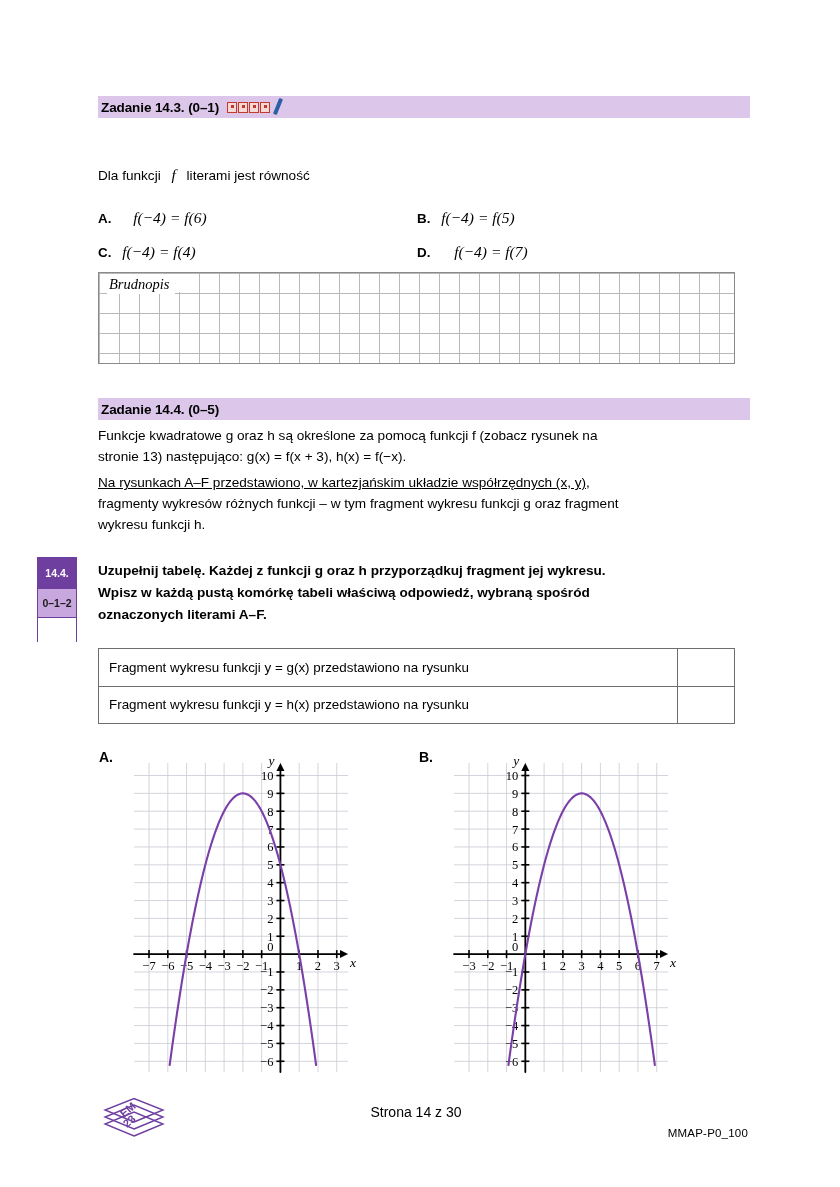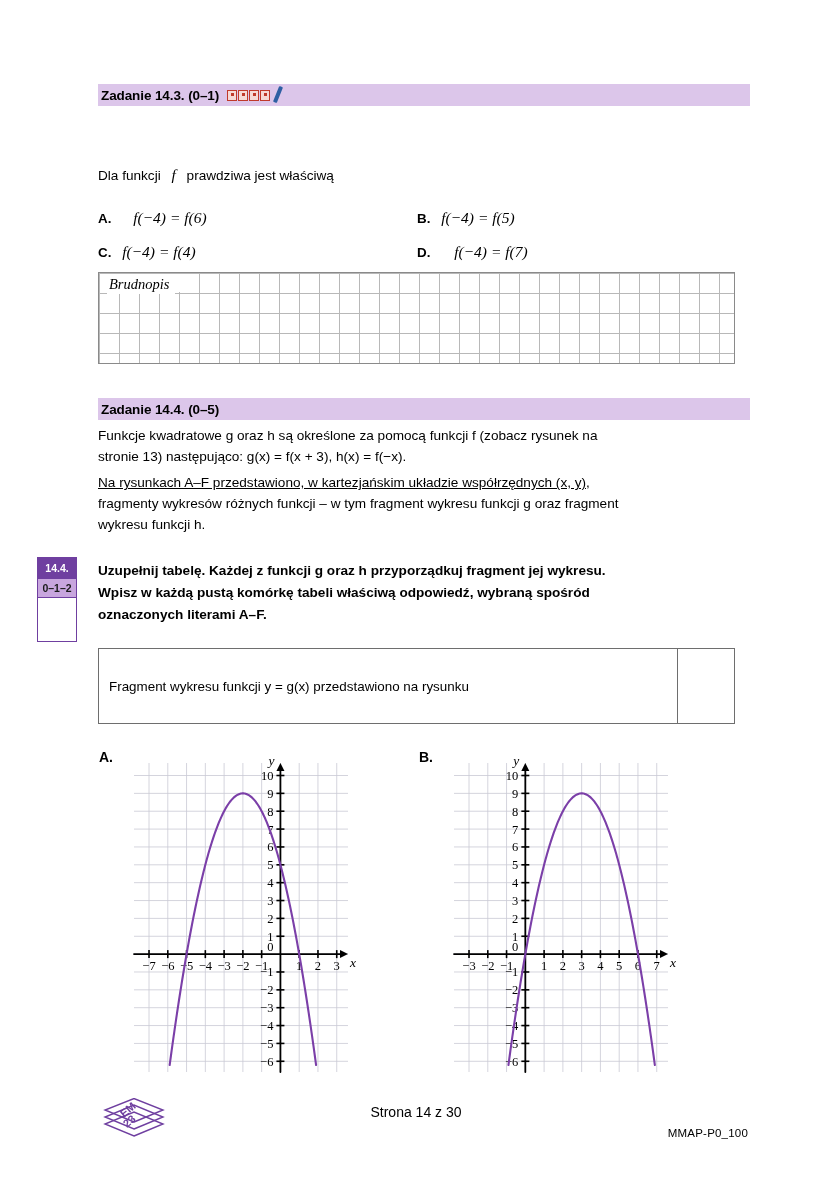--- a/index.html
+++ b/index.html
@@ -68,21 +68,21 @@
     z-index:3;
   }
   .brud-mask{position:absolute;left:1px;top:1px;width:84px;height:18px;background:#fff;z-index:2;}
 
   
   .scorebox{
     position:absolute;left:37px;top:557px;width:40px;height:85px;
     border:1px solid #6f3fa0;box-sizing:border-box;background:#fff;
   }
   .sb-row{
-    height:20px;display:flex;align-items:center;justify-content:center;
+    height:30px;display:flex;align-items:center;justify-content:center;
     font-size:10.5px;font-weight:bold;box-sizing:border-box;
   }
   .sb-1{background:#6f3fa0;color:#ffffff;}
   .sb-2{background:#c8a6de;color:#1a1a1a;border-top:1px solid #6f3fa0;border-bottom:1px solid #6f3fa0;}
   .sb-3{background:#ffffff;height:39px;}
 
   
   .anstable{
     position:absolute;left:98px;top:648px;width:637px;height:76px;
     border:1.6px solid #6e6e6e;box-sizing:border-box;
@@ -107,36 +107,36 @@
     position:absolute;right:92px;top:1127px;font-size:11.5px;font-weight:normal;
     letter-spacing:0.2px;
   }
   .logo{position:absolute;left:101px;top:1098px;width:66px;height:58px;}
 </style>
 </head>
 <body>
 
 <div class="page">
 
-  <div class="task-bar" style="top:84px;">
+  <div class="task-bar" style="top:96px;">
     <span class="t-label">Zadanie 14.3. (0–1)</span>
     <span class="icon-boxes">
       <i></i>
         <i></i>
         <i></i>
         <i></i>
     </span>
     <span class="pen-icon"></span>
   </div>
 
 
   <div class="para" style="top:164px;">
     <span>Dla funkcji</span>
     <span class="math" style="padding:0 7px;">f</span>
-    <span>prawdziwa jest właściwą</span>
+    <span>literami jest równość</span>
   </div>
 
   <div class="opt" style="left:98px;top:209px;">
     <span class="lt">A.</span>
     <span class="math" style="margin-left:18px;">f(−4) = f(6)</span>
   </div>
   <div class="opt" style="left:417px;top:209px;">
     <span class="lt">B.</span>
     <span class="math" style="margin-left:7px;">f(−4) = f(5)</span>
   </div>
@@ -171,20 +171,24 @@
     <div class="sb-row sb-3"></div>
   </div>
 
   <div class="para bold" style="top:560px;">Uzupełnij tabelę. Każdej z funkcji  g  oraz  h  przyporządkuj fragment jej wykresu.</div>
   <div class="para bold" style="top:582px;">Wpisz w każdą pustą komórkę tabeli właściwą odpowiedź, wybraną spośród</div>
   <div class="para bold" style="top:604px;">oznaczonych literami A–F.</div>
 
   <div class="anstable">
     <div class="ans-row">
       <div class="ans-text">Fragment wykresu funkcji  y = g(x)  przedstawiono na rysunku</div>
+      <div class="ans-cell"></div>
+    </div>
+    <div class="ans-row">
+      <div class="ans-text">Fragment wykresu funkcji  y = h(x)  przedstawiono na rysunku</div>
       <div class="ans-cell"></div>
     </div>
   </div>
 
   <div class="chart-label" style="left:99px;top:749px;">A.</div>
   <div class="chartbox" style="left:118px;top:755px;">
     <svg id="svg-A" width="240" height="325" viewBox="0 0 240 325">
         <g stroke="#c9c9d4" stroke-width="0.8">
           <line x1="31.01754385964912" y1="8" x2="31.01754385964912" y2="317"></line>
           <line x1="49.78947368421053" y1="8" x2="49.78947368421053" y2="317"></line>

